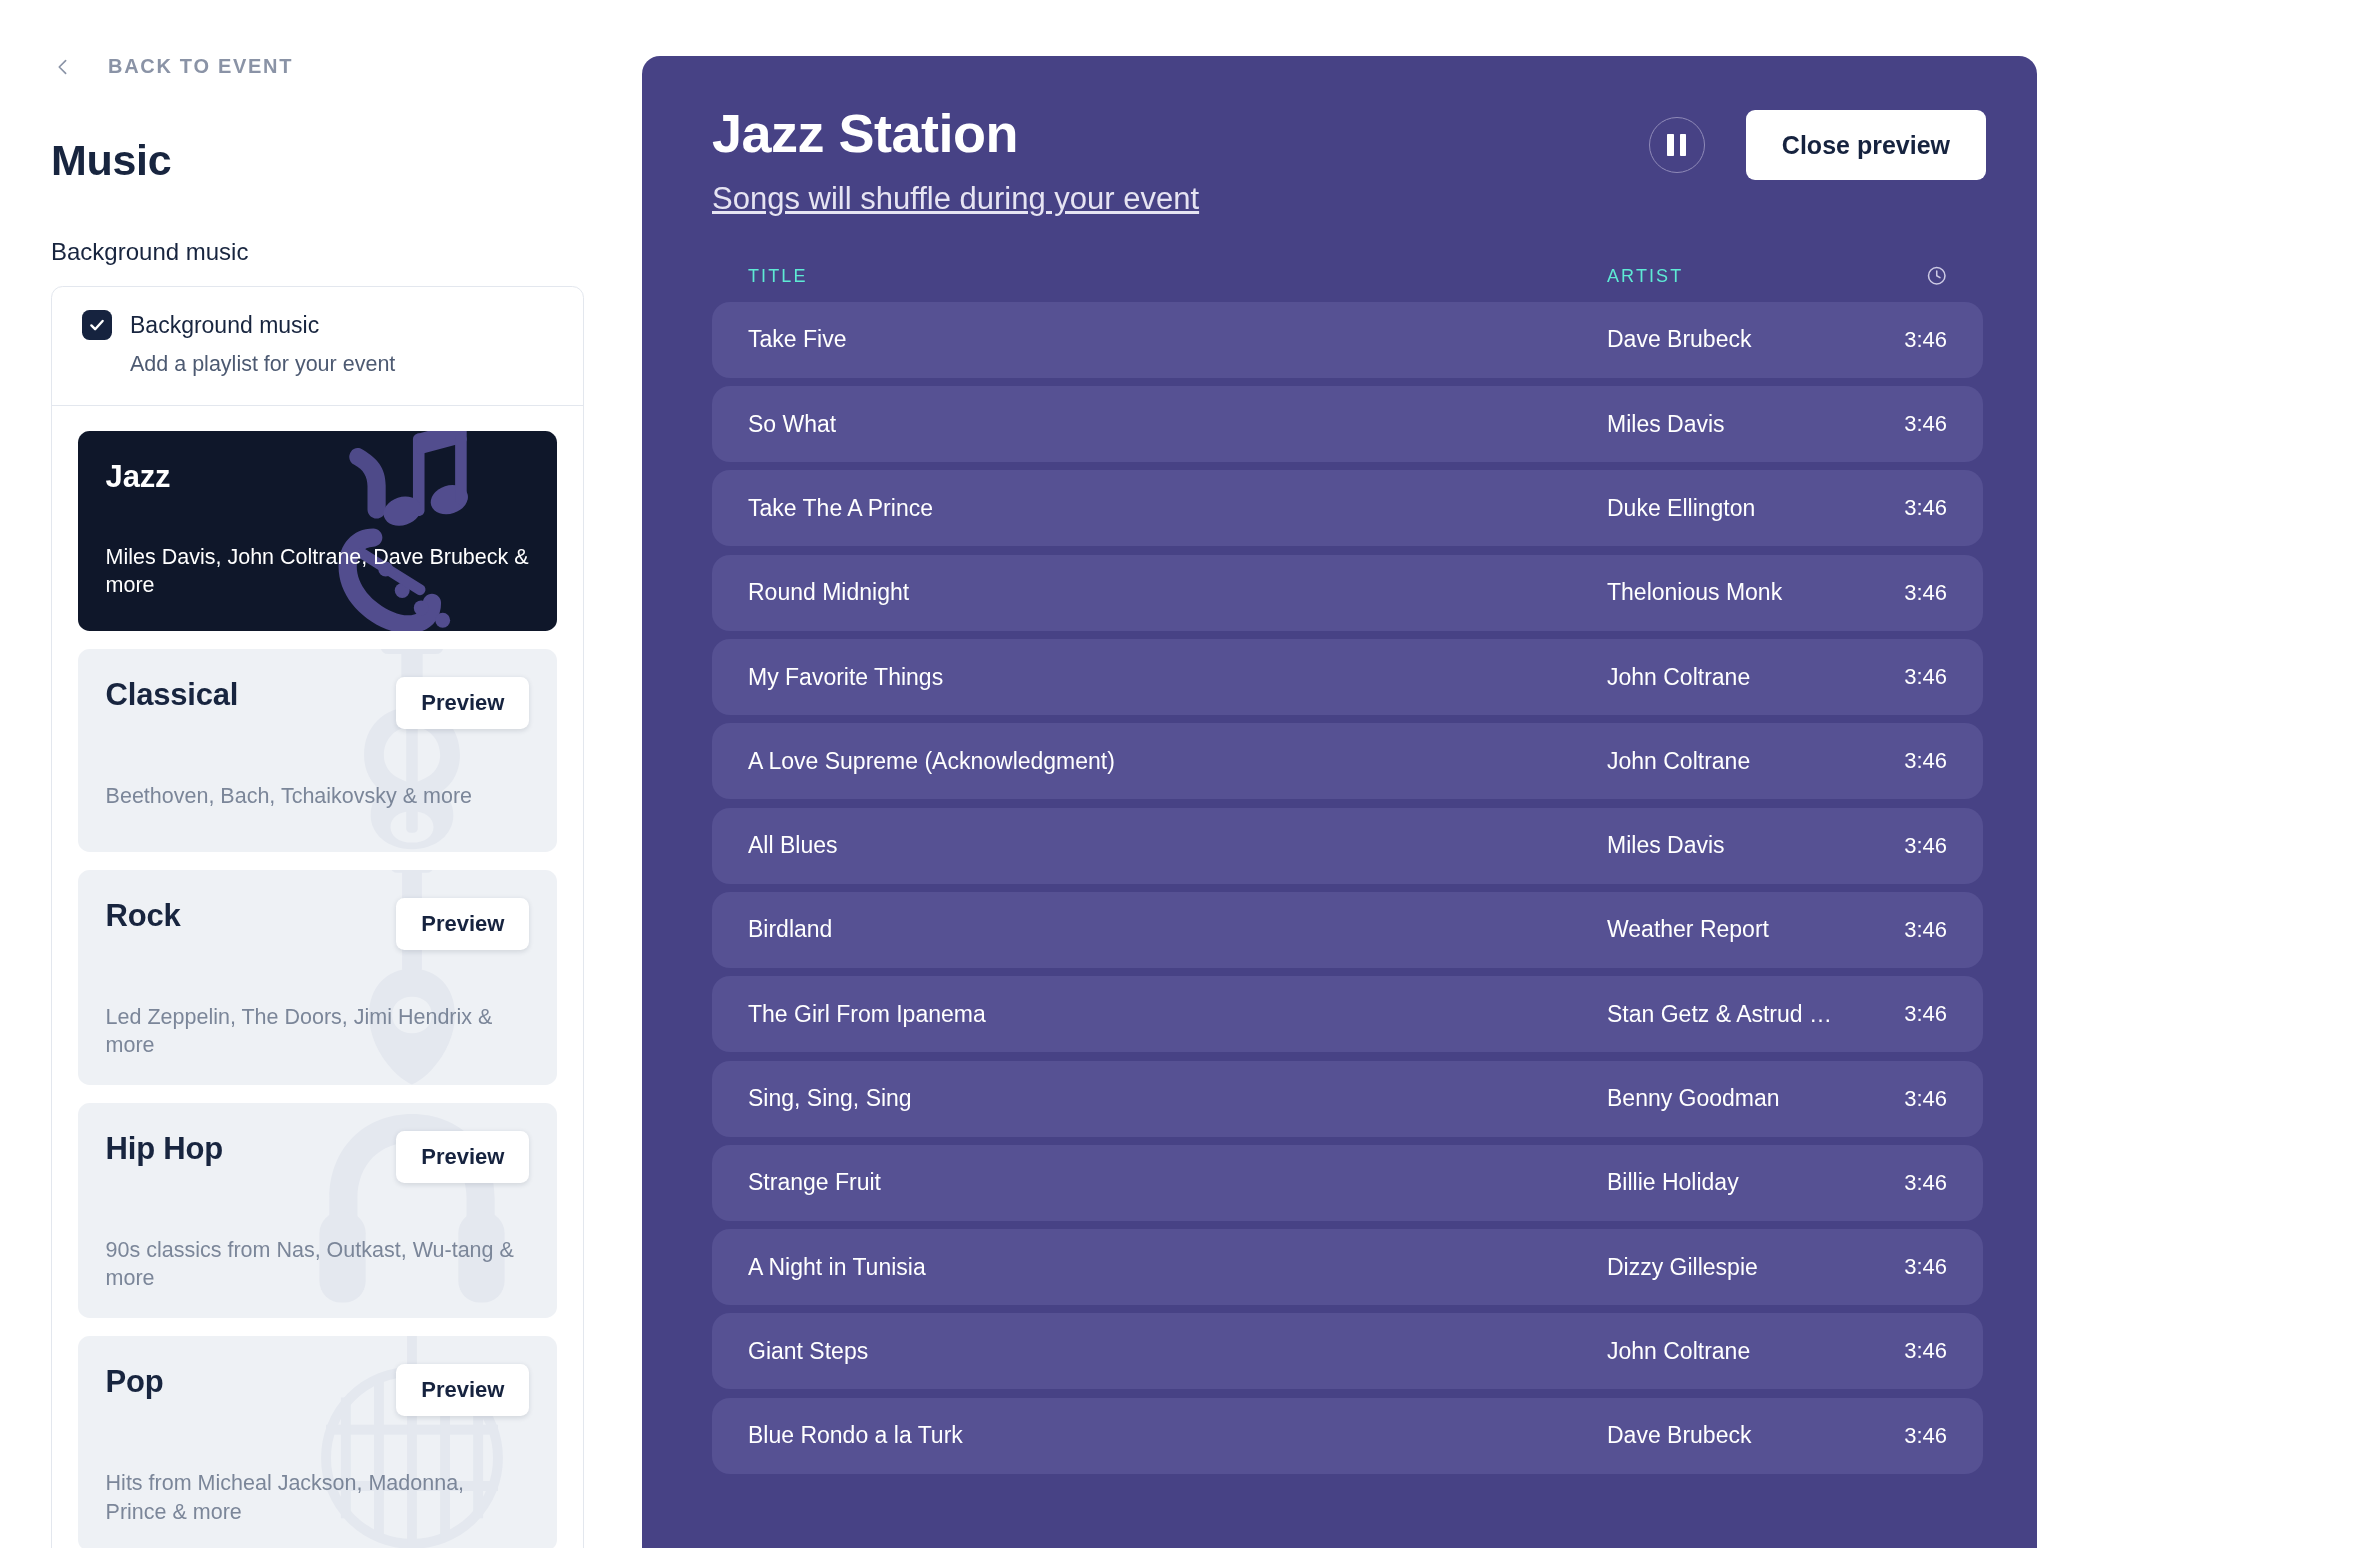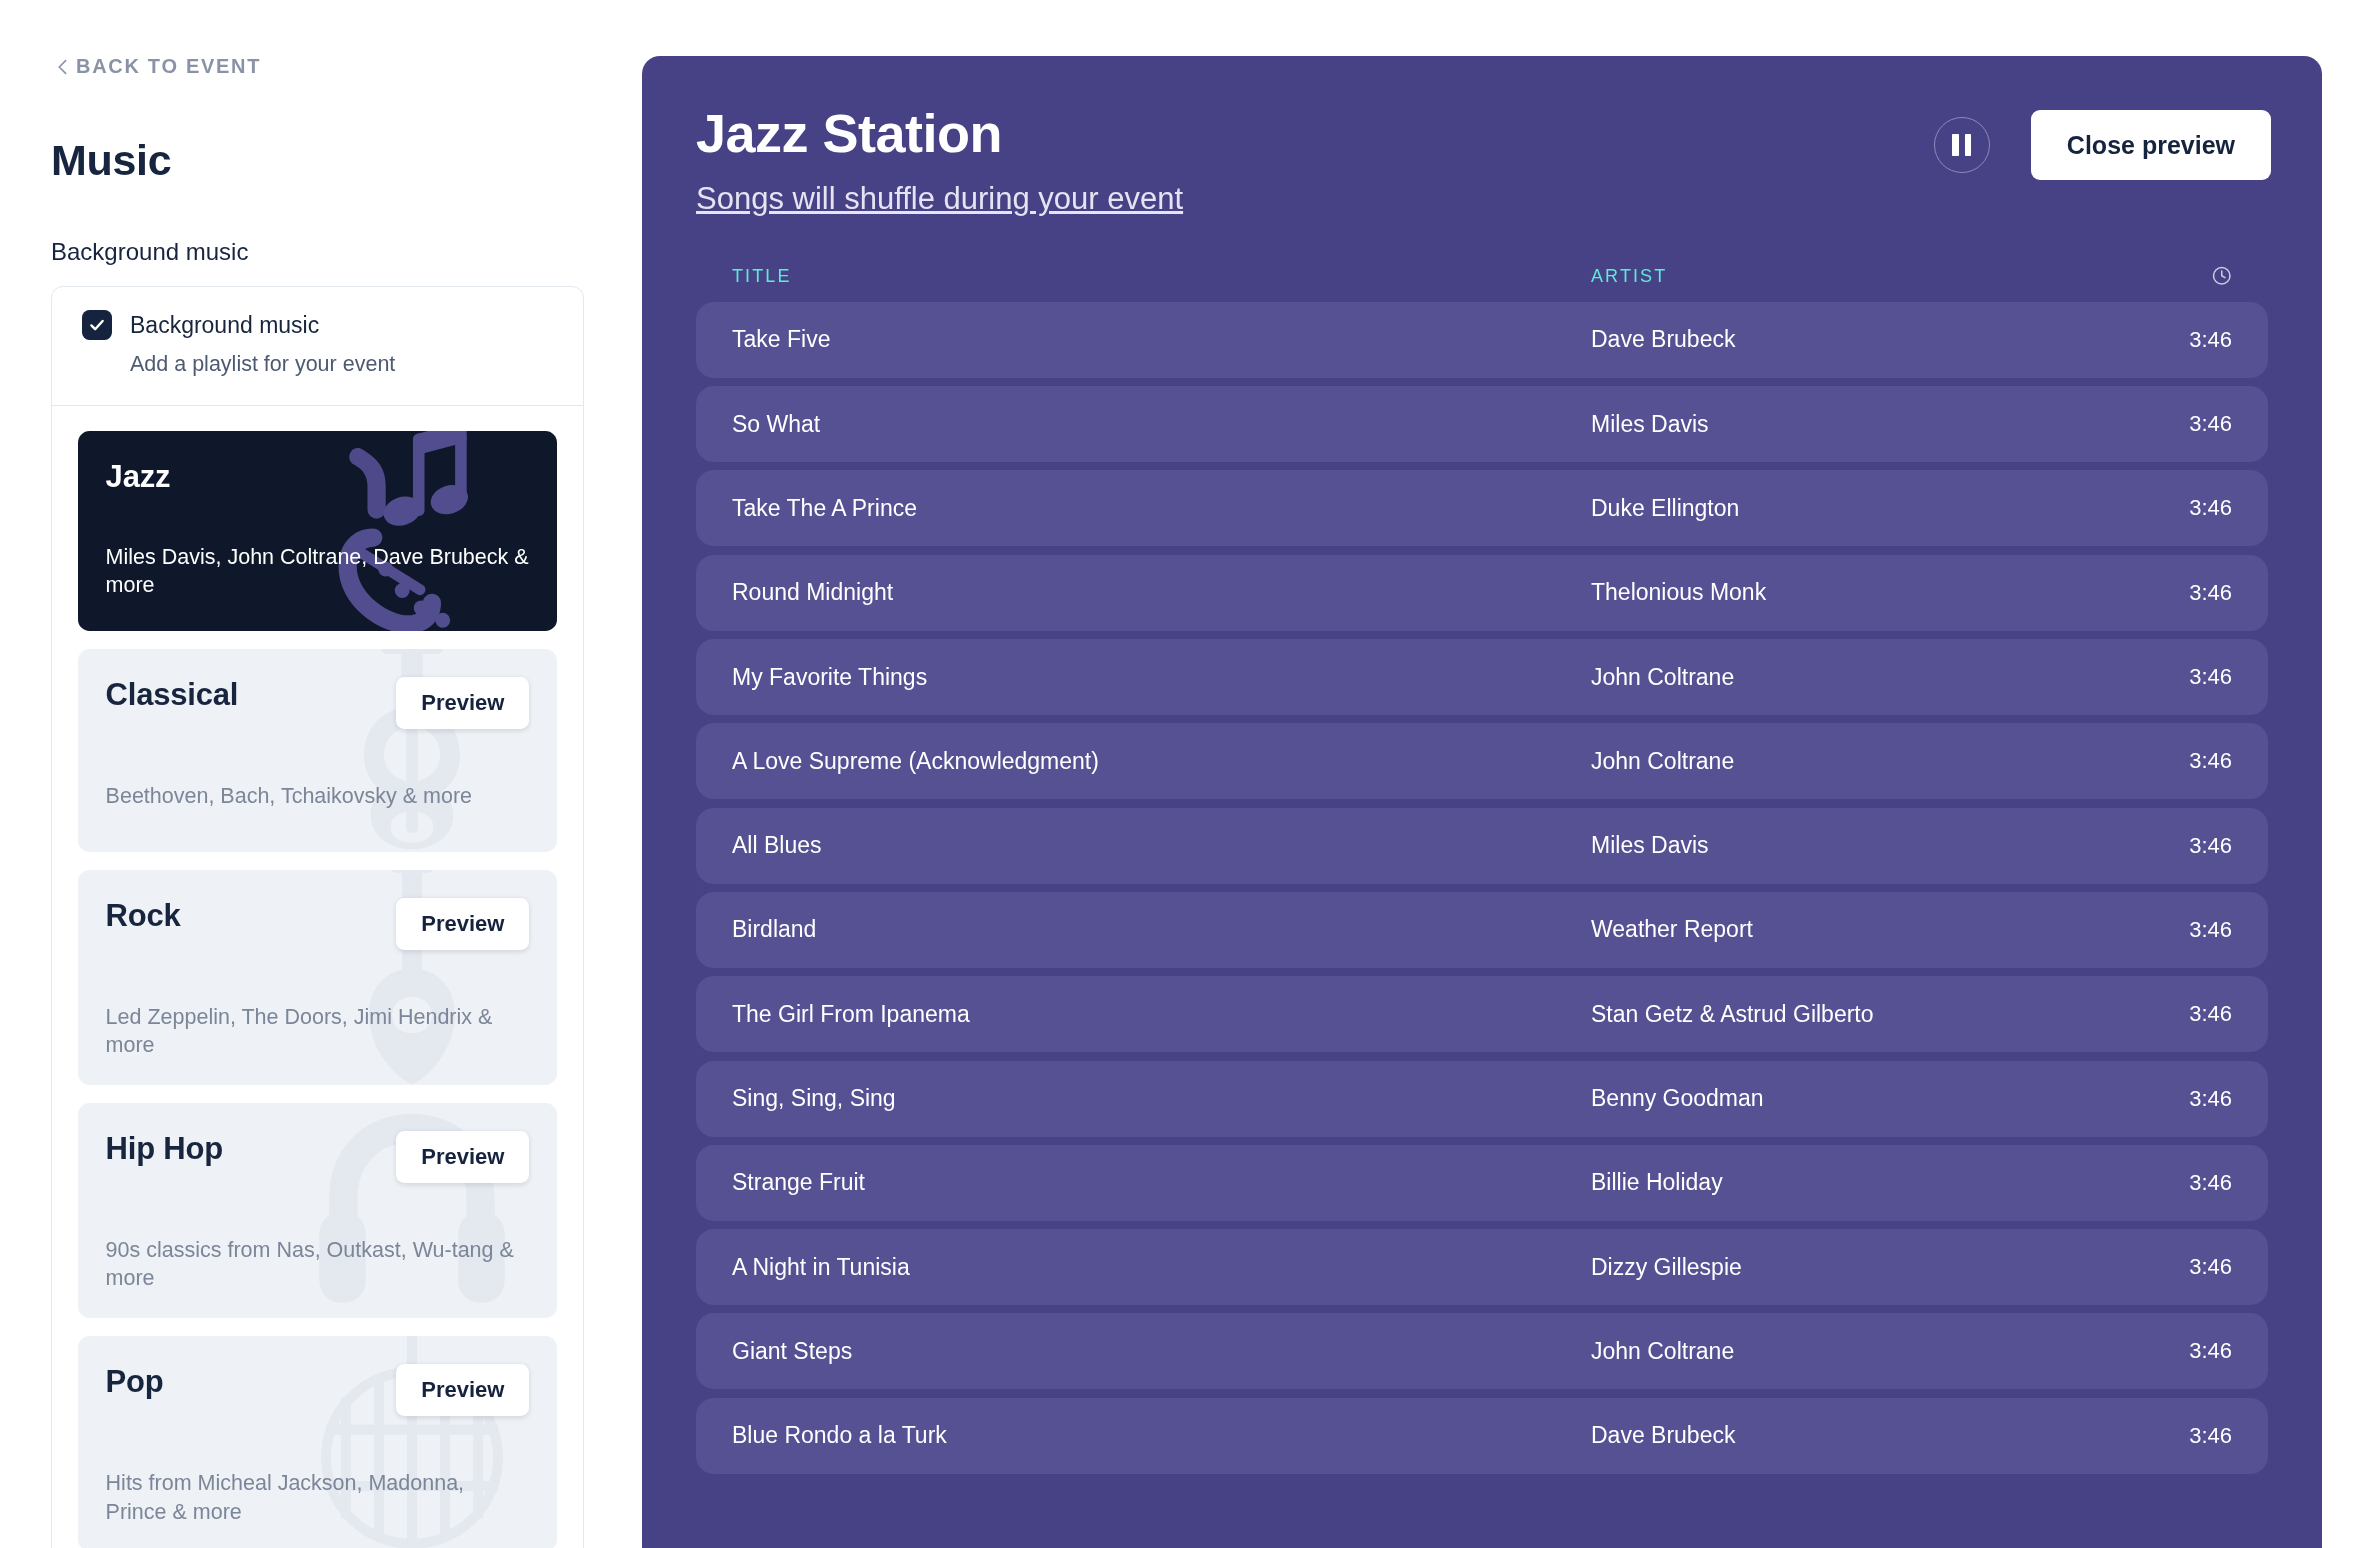--- a/index.html
+++ b/index.html
@@ -27,21 +27,21 @@
     top: 0;
     width: 642px;
     height: 1549px;
     background: #ffffff;
     padding: 51px 0 0 0;
   }
 
   .back-link {
     display: flex;
     align-items: center;
-    gap: 4px;
+    gap: 36px;
     padding-left: 54px;
     cursor: pointer;
     height: 31px;
   }
   .back-chevron {
     width: 18px;
     height: 18px;
     flex: 0 0 auto;
     display: block;
   }
@@ -188,25 +188,26 @@
     color: #ffffff;
     margin-top: 48px;
     max-width: 429px;
   }
 
   
   .preview-panel {
     position: absolute;
     left: 642px;
     top: 56px;
-    width: 1680px;
+    width: 1395px;
     height: 1493px;
     background: #474285;
     border-radius: 18px 18px 0 0;
     overflow: hidden;
+    padding-left: 16px;
   }
 
   .pp-header {
     padding: 48px 54px 0 54px;
     position: relative;
   }
   .pp-title {
     font-size: 54px;
     font-weight: 700;
     color: #ffffff;

